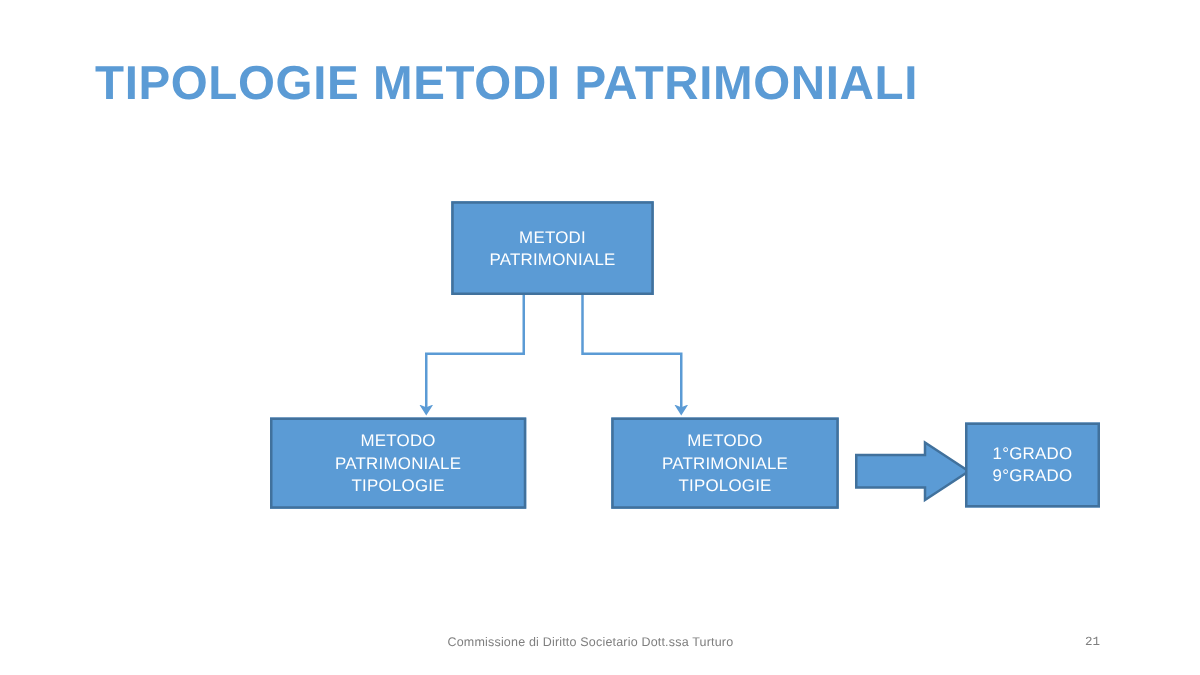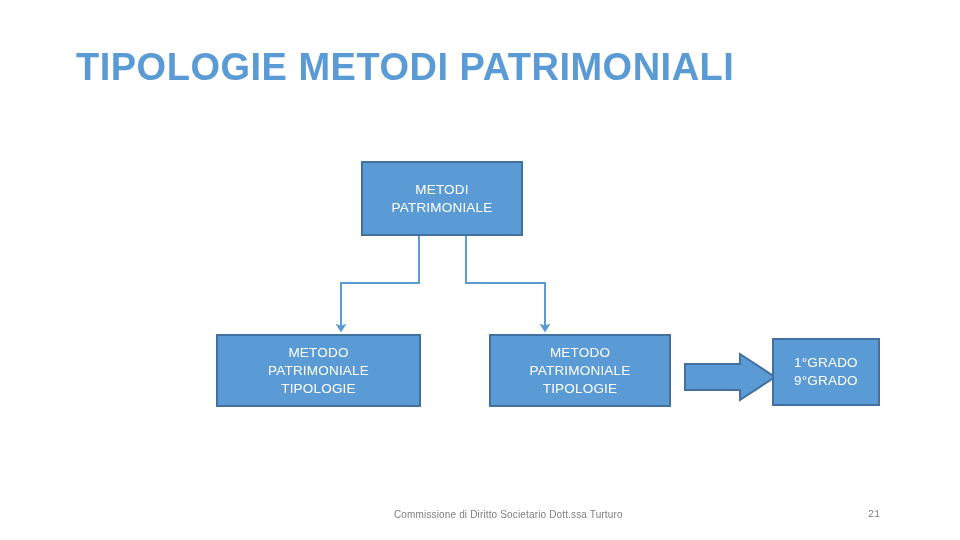--- a/index.html
+++ b/index.html
@@ -100,21 +100,20 @@
   #footer-note {
     position: absolute;
     left: 358px;
     top: 508px;
     font-size: 10px;
     line-height: 14px;
     color: #7f7f7f;
     letter-spacing: 0.15px;
     white-space: nowrap;
     font-family: "Liberation Sans", sans-serif;
-    margin-left: 36px;
   }
   #footer-page {
     position: absolute;
     left: 868px;
     top: 508px;
     font-size: 10px;
     line-height: 14px;
     color: #7f7f7f;
     font-family: Liberation Mono, monospace;
   }

